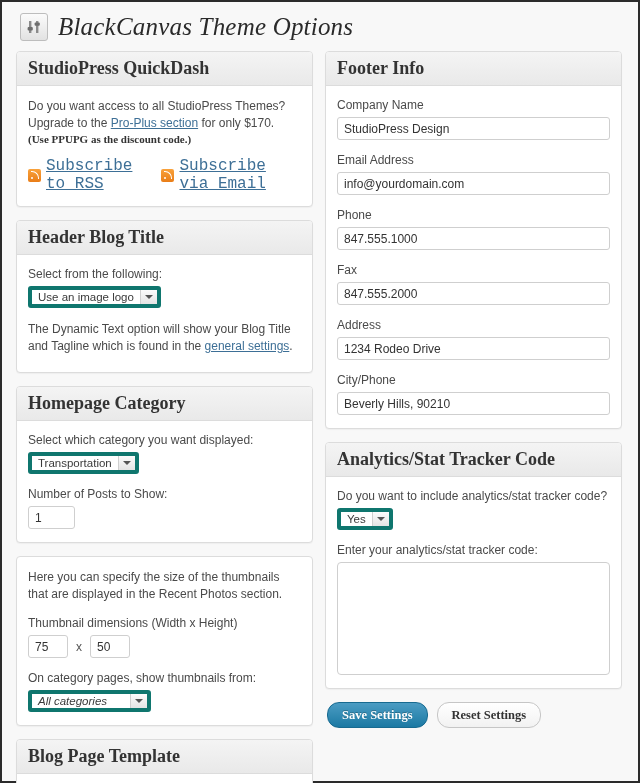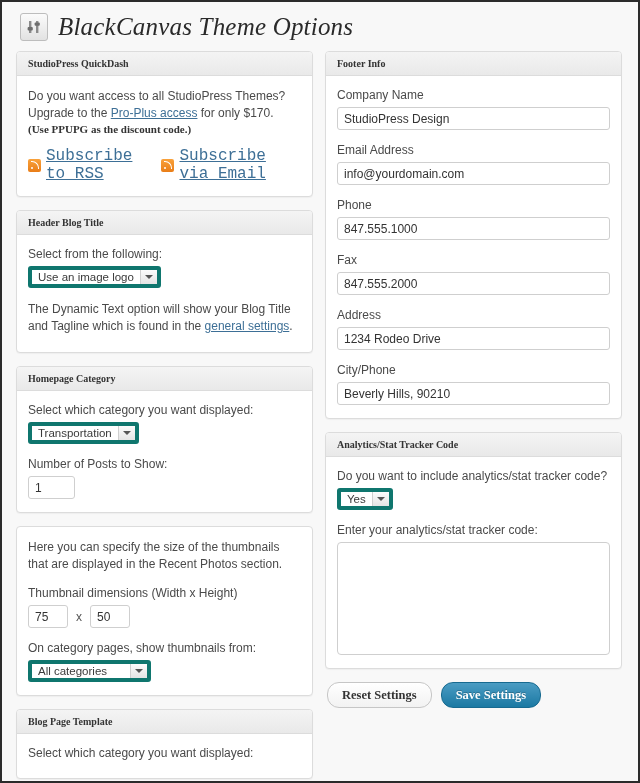--- a/index.html
+++ b/index.html
@@ -63,21 +63,21 @@
     margin-bottom: 13px;
     box-shadow: 0 1px 1px rgba(0,0,0,.04);
   }
   .panel-head {
     background: linear-gradient(#f4f4f4, #e9e9e9);
     border-bottom: 1px solid #dcdcdc;
     border-radius: 3px 3px 0 0;
     padding: 6px 11px;
     font-family: "Liberation Serif", serif;
     font-weight: bold;
-    font-size: 10px;
+    font-size: 18px;
     color: #333;
   }
   .panel-body { padding: 12px 11px 13px 11px; }
 
   .ptext {
     font-size: 12px;
     line-height: 17px;
     color: #4a4a4a;
     margin: 0 0 4px 0;
   }
@@ -177,21 +177,21 @@
     flex: none;
   }
   .caret {
     width: 0; height: 0;
     border-left: 4px solid transparent;
     border-right: 4px solid transparent;
     border-top: 4px solid #555;
   }
   .sel-w1 .sel-val { min-width: 104px; }
   .sel-w2 .sel-val { min-width: 86px; }
-  .sel-w3 .sel-val { min-width: 98px; }
+  .sel-w3 .sel-val { min-width: 98px; font-style: italic; }
   .sel-w5 .sel-val { min-width: 30px; }
 
   .dims { display: flex; align-items: center; gap: 8px; }
   .dims .x { font-size: 12px; color: #555; }
 
   textarea.code-area {
     width: 100%;
     height: 113px;
     border: 1px solid #cfcfcf;
     border-radius: 4px;
@@ -252,21 +252,21 @@
   </div>
 
   <div class="columns">
 
     <div class="col">
 
       <div class="panel">
         <div class="panel-head">StudioPress QuickDash</div>
         <div class="panel-body">
           <p class="ptext tight">Do you want access to all StudioPress Themes?</p>
-          <p class="ptext tight"><span>Upgrade to the </span><a class="link" href="#">Pro-Plus access</a><span> for only $170.</span></p>
+          <p class="ptext tight"><span>Upgrade to the </span><a class="link" href="#">Pro-Plus section</a><span> for only $170.</span></p>
           <p class="bold-note">(Use PPUPG as the discount code.)</p>
           <div class="feeds">
             <span class="feed">
               <span class="rss-icon"></span>
               <a href="#">Subscribe to RSS</a>
             </span>
             <span class="feed">
               <span class="rss-icon"></span>
               <a href="#">Subscribe via Email</a>
             </span>
@@ -366,19 +366,19 @@
             <span class="sel-arrow">
                 <span class="caret"></span>
               </span>
           </span>
           <span class="label spacer-top">Enter your analytics/stat tracker code:</span>
           <textarea class="code-area" style=""></textarea>
         </div>
       </div>
 
       <div class="btn-row">
+        <button class="btn btn-primary">Save Settings</button>
         <button class="btn btn-secondary">Reset Settings</button>
-        <button class="btn btn-primary">Save Settings</button>
       </div>
 
     </div>
   </div>
 </div>
 
 </body></html>

